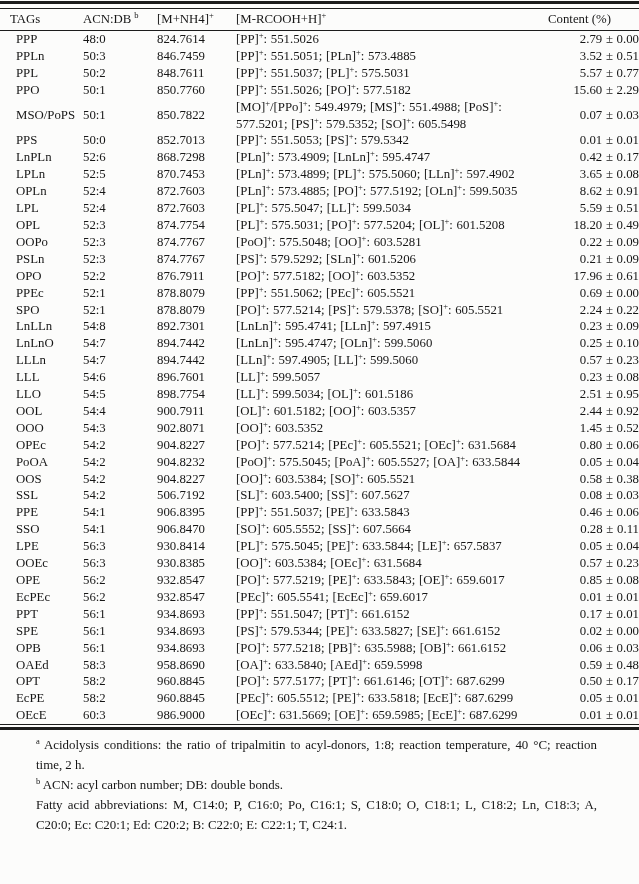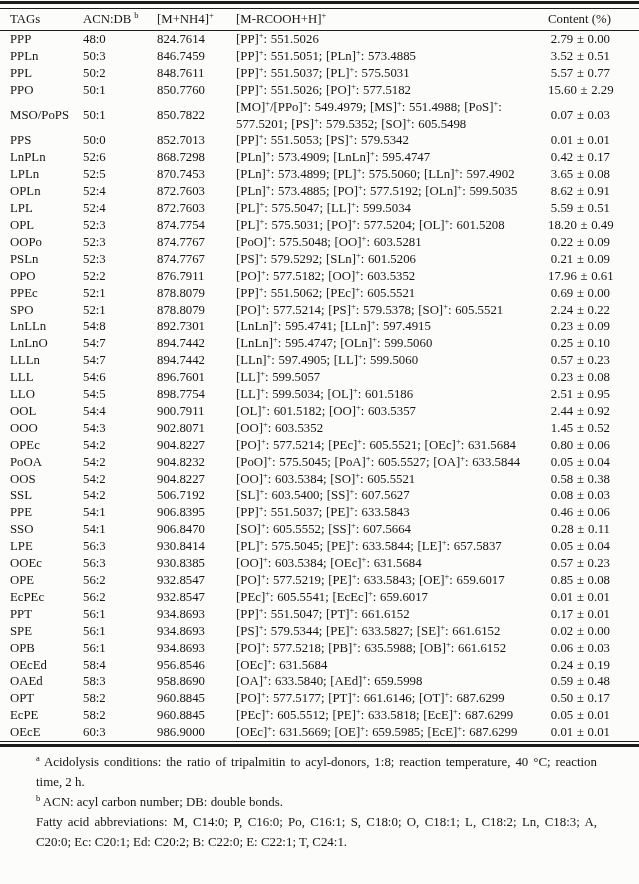--- a/index.html
+++ b/index.html
@@ -47,22 +47,22 @@
   }
   thead th:first-child { padding-left: 10px; }
   thead th.num-col { text-align: left; padding-right: 11px; }
 
   tbody td {
     padding: 0;
     vertical-align: middle;
     line-height: 16.9px;
     word-spacing: 0.5px;
   }
-  tbody td:first-child { padding-left: 10px; }
-  tbody td:last-child  { text-align: right; padding-right: 29px; white-space: nowrap; }
+  tbody td:first-child { padding-left: 16px; }
+  tbody td:last-child  { text-align: right; padding-right: 0; white-space: nowrap; }
   tbody td[data-name="cell-fragments"] { padding-right: 6px; }
 
   sup, tbody sup {
     font-size: 8.5px;
     line-height: 0;
     vertical-align: super;
   }
   thead sup.col-note { font-size: 8.5px; margin-left: 3px; }
 
   .footnotes {
@@ -354,27 +354,20 @@
           <td data-name="cell-content">0.02 ± 0.00</td>
         </tr>
         <tr data-name="table-row">
           <td data-name="cell-tag">OPB</td>
           <td data-name="cell-acn-db">56:1</td>
           <td data-name="cell-m-nh4">934.8693</td>
           <td data-name="cell-fragments">[PO]<sup>+</sup>: 577.5218; [PB]<sup>+</sup>: 635.5988; [OB]<sup>+</sup>: 661.6152</td>
           <td data-name="cell-content">0.06 ± 0.03</td>
         </tr>
         <tr data-name="table-row">
-          <td data-name="cell-tag">OEcEd</td>
-          <td data-name="cell-acn-db">58:4</td>
-          <td data-name="cell-m-nh4">956.8546</td>
-          <td data-name="cell-fragments">[OEc]<sup>+</sup>: 631.5684</td>
-          <td data-name="cell-content">0.24 ± 0.19</td>
-        </tr>
-        <tr data-name="table-row">
           <td data-name="cell-tag">OAEd</td>
           <td data-name="cell-acn-db">58:3</td>
           <td data-name="cell-m-nh4">958.8690</td>
           <td data-name="cell-fragments">[OA]<sup>+</sup>: 633.5840; [AEd]<sup>+</sup>: 659.5998</td>
           <td data-name="cell-content">0.59 ± 0.48</td>
         </tr>
         <tr data-name="table-row">
           <td data-name="cell-tag">OPT</td>
           <td data-name="cell-acn-db">58:2</td>
           <td data-name="cell-m-nh4">960.8845</td>

